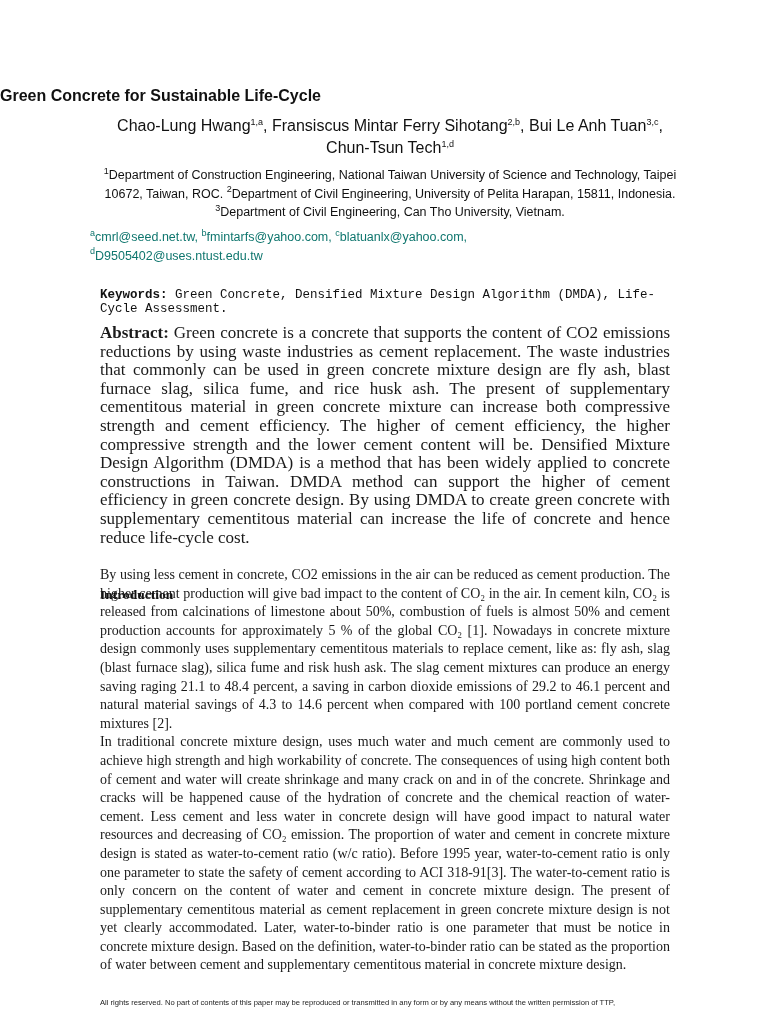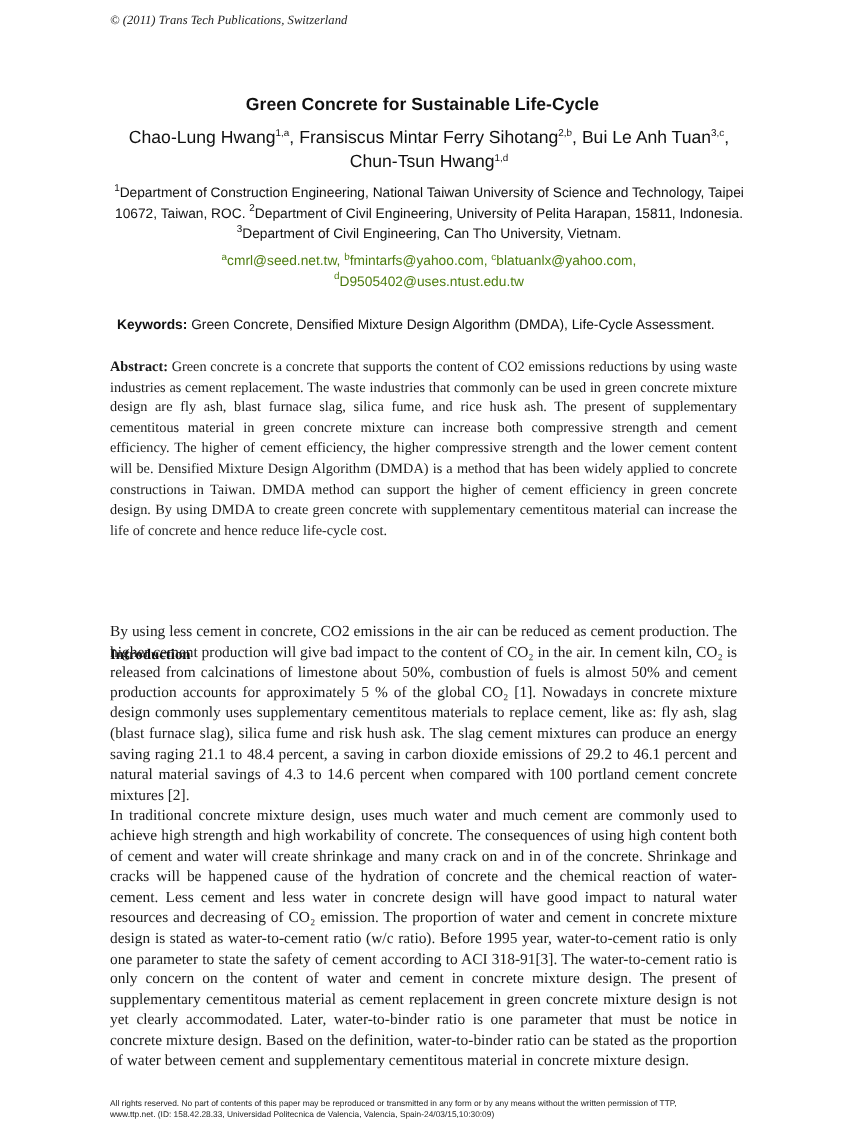--- a/index.html
+++ b/index.html
@@ -1,44 +1,43 @@
 <!DOCTYPE html>
 <html><head>
 <meta charset="utf-8">
 <style>
   html, body { margin: 0; padding: 0; background: #ffffff; }
   body { width: 768px; height: 1024px; position: relative; overflow: hidden; color: #1a1a1a; }
   .header { position: absolute; left: 100px; top: 13px; font-family: "Liberation Serif", serif; font-style: italic; font-size: 11.5px; line-height: 13.5px; color: #222; }
   .header .link { color: #2a2adf; }
-  .title { position: absolute; left: 0; width: 768px; top: 87px; text-align: center; font-family: "Liberation Sans", sans-serif; font-weight: bold; font-size: 16px; color: #111; }
+  .title { position: absolute; left: 0; width: 768px; top: 87px; font-family: "Liberation Sans", sans-serif; font-weight: bold; font-size: 16px; color: #111; }
   .authors { position: absolute; left: 90px; width: 600px; top: 115px; text-align: center; font-family: "Liberation Sans", sans-serif; font-size: 16px; line-height: 22px; color: #111; }
   .authors sup, .affil sup, .emails sup { font-size: 9px; vertical-align: super; line-height: 0; margin-top: 10px; }
   .affil { position: absolute; left: 90px; width: 600px; top: 166px; text-align: center; font-family: Liberation Sans, sans-serif; font-size: 12.5px; line-height: 18.5px; color: #111; }
-  .emails { position: absolute; left: 90px; width: 600px; top: 228px; text-align: center; font-family: "Liberation Sans", sans-serif; font-size: 12.5px; line-height: 18.5px; color: #4d7c0f; }
-  .keywords { position: absolute; left: 88px; width: 580px; top: 288px; font-family: Liberation Sans, sans-serif; font-size: 12.5px; color: #111; text-align: center; }
+  .emails { position: absolute; left: 90px; width: 600px; top: 228px; font-family: "Liberation Sans", sans-serif; font-size: 12.5px; line-height: 18.5px; color: #0f766e; }
+  .keywords { position: absolute; left: 100px; width: 580px; top: 288px; font-family: Liberation Mono, monospace; font-size: 12.5px; color: #111; }
   .keywords b { font-weight: bold; }
-  .abstract { position: absolute; left: 100px; width: 570px; top: 324px; font-family: "Liberation Serif", serif; font-size: 13px; line-height: 18.6px; text-align: justify; color: #1a1a1a; }
+  .abstract { position: absolute; left: 100px; width: 570px; top: 324px; font-family: "Liberation Serif", serif; font-size: 17px; line-height: 18.6px; text-align: justify; color: #1a1a1a; }
   .abstract b { font-weight: bold; }
   .section-title { position: absolute; left: 100px; top: 542px; font-family: "Liberation Serif", serif; font-weight: bold; font-size: 13.5px; color: #111; margin-top: 45px; }
   .intro { position: absolute; left: 100px; width: 570px; top: 566px; font-family: "Liberation Serif", serif; font-size: 14px; line-height: 18.6px; text-align: justify; color: #1a1a1a; }
   .intro p { margin: 0; }
   .footer { position: absolute; left: 100px; width: 580px; top: 998px; font-family: "Liberation Sans", sans-serif; font-size: 7.6px; line-height: 9.5px; color: #222; }
 </style>
 </head>
 <body>
 
 <div class="header">
-  <div>© (2011) Trans Tech Publications, Switzerland</div>
 </div>
 
 <div class="title">Green Concrete for Sustainable Life-Cycle</div>
 
 <div class="authors">
   <span><span>Chao-Lung Hwang</span><sup>1,a</sup><span>, </span></span><span><span>Fransiscus Mintar Ferry Sihotang</span><sup>2,b</sup><span>, </span></span><span><span>Bui Le Anh Tuan</span><sup>3,c</sup><span>,</span></span><br>
-  <span><span>Chun-Tsun Hwang</span><sup>1,d</sup></span>
+  <span><span>Chun-Tsun Tech</span><sup>1,d</sup></span>
 </div>
 
 <div class="affil">
   <sup>1</sup><span>Department of Construction Engineering, National Taiwan University of Science and Technology, Taipei 10672, Taiwan, ROC. </span><sup>2</sup><span>Department of Civil Engineering, University of Pelita Harapan, 15811, Indonesia. </span><sup>3</sup><span>Department of Civil Engineering, Can Tho University, Vietnam.</span>
 </div>
 
 <div class="emails">
   <sup>a</sup><span>cmrl@seed.net.tw, </span><sup>b</sup><span>fmintarfs@yahoo.com, </span><sup>c</sup><span>blatuanlx@yahoo.com,</span><br>
   <sup>d</sup><span>D9505402@uses.ntust.edu.tw</span>
 </div>
@@ -53,14 +52,13 @@
 
 <div class="section-title">Introduction</div>
 
 <div class="intro">
   <p>By using less cement in concrete, CO2 emissions in the air can be reduced as cement production. The higher cement production will give bad impact to the content of  CO₂ in the air. In cement kiln, CO₂ is released from calcinations of limestone about 50%, combustion of fuels is almost 50% and cement production accounts for approximately 5 % of the global CO₂ [1]. Nowadays in concrete mixture design commonly uses supplementary cementitous materials to replace cement, like as: fly ash, slag (blast furnace slag), silica fume and risk hush ask. The slag cement mixtures can produce an energy saving raging 21.1 to 48.4 percent, a saving in carbon dioxide emissions of 29.2 to 46.1 percent and natural material savings of 4.3 to 14.6 percent when compared with 100 portland cement concrete mixtures [2].</p>
   <p>In traditional concrete mixture design, uses much water and much cement are commonly used to achieve high strength and high workability of concrete. The consequences of using high content both of cement and water will create shrinkage and many crack on and in of the concrete. Shrinkage and cracks will be happened cause of the hydration of concrete and the chemical reaction of water-cement. Less cement and less water in concrete design will have good impact to natural water resources and decreasing of CO₂ emission. The proportion of water and cement in concrete mixture design is stated as water-to-cement ratio (w/c ratio). Before 1995 year, water-to-cement ratio is only one parameter to state the safety of cement according to ACI 318-91[3]. The water-to-cement ratio is only concern on the content of water and cement in concrete mixture design. The present of supplementary cementitous material as cement replacement in green concrete mixture design is not yet clearly accommodated. Later, water-to-binder ratio is one parameter that must be notice in concrete mixture design. Based on the definition, water-to-binder ratio can be stated as the proportion of water between cement and supplementary cementitous material in concrete mixture design.</p>
 </div>
 
 <div class="footer">
   <div>All rights reserved. No part of contents of this paper may be reproduced or transmitted in any form or by any means without the written permission of TTP,</div>
-  <div>www.ttp.net. (ID: 158.42.28.33, Universidad Politecnica de Valencia, Valencia, Spain-24/03/15,10:30:09)</div>
 </div>
 
 </body></html>

